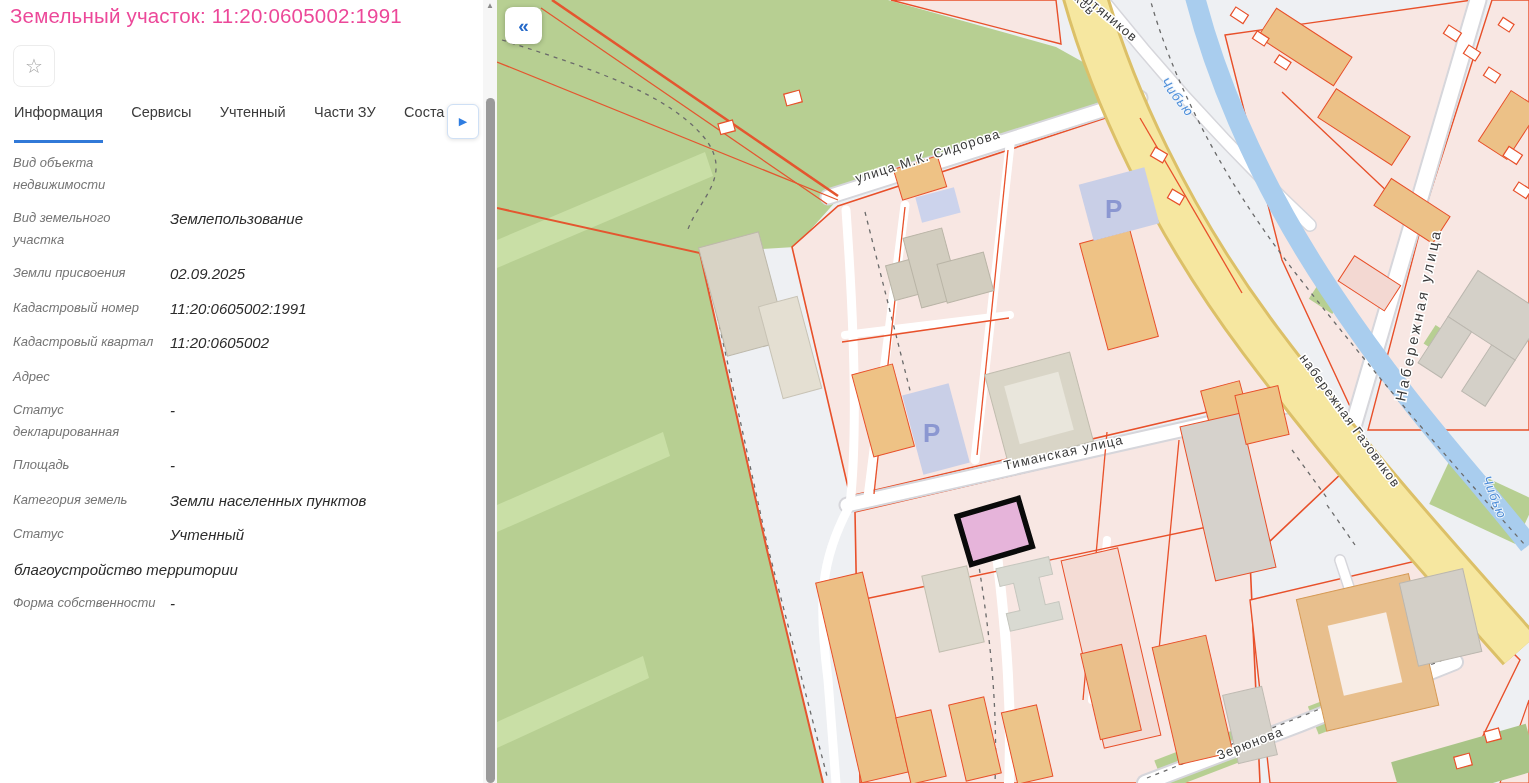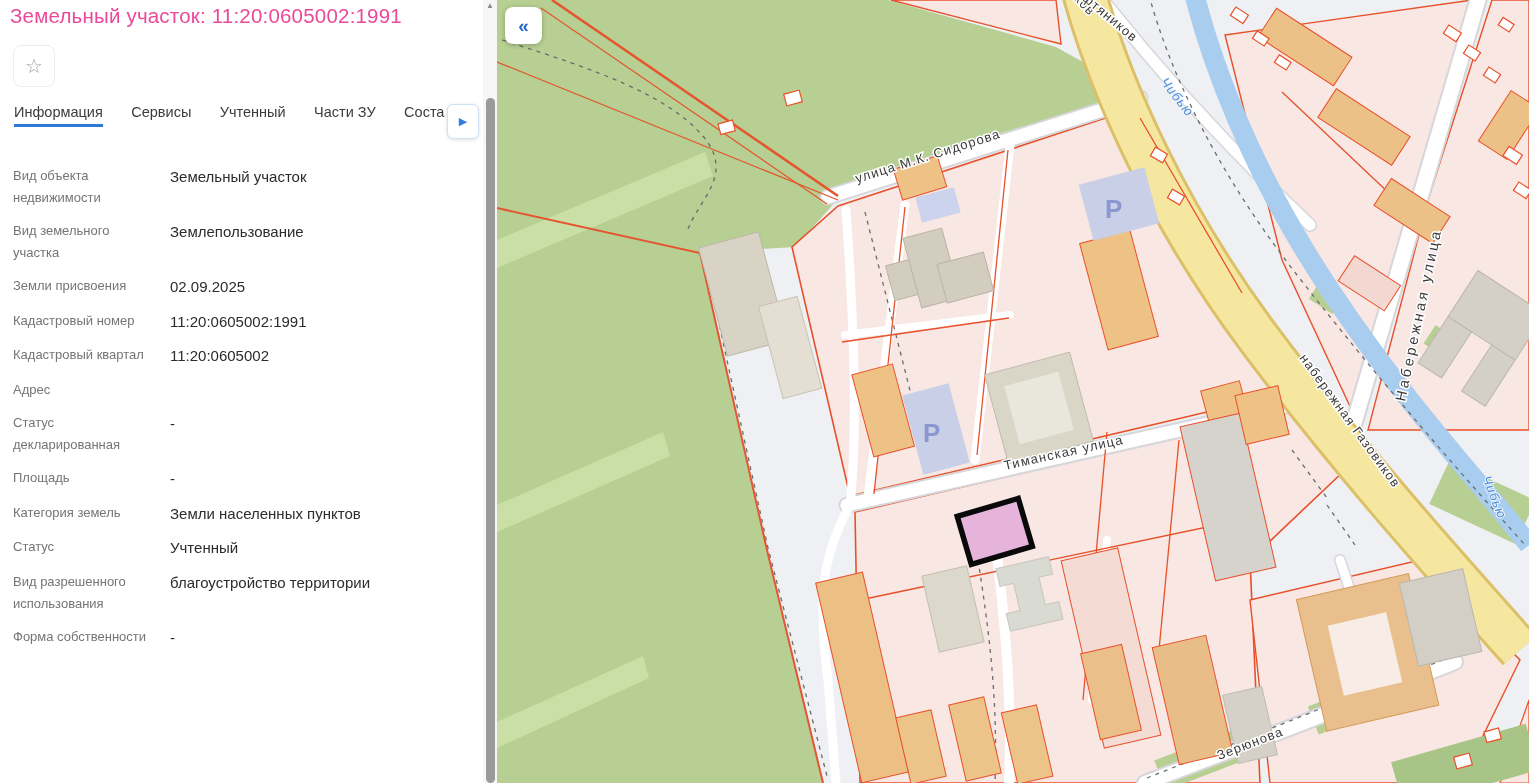--- a/index.html
+++ b/index.html
@@ -4,26 +4,26 @@
 <style>
   html,body{margin:0;padding:0;background:#fff;font-family:"Liberation Sans",sans-serif;}
   .app{position:relative;width:1529px;height:783px;overflow:hidden;background:#fff;}
 
   
   .panel{position:absolute;left:0;top:0;width:483px;height:783px;background:#fff;overflow:hidden;}
   .panel-title{margin:0;padding:4px 12px 0 10px;font-size:20.5px;font-weight:400;color:#ec4899;letter-spacing:.2px;}
   .fav-btn{position:absolute;left:13px;top:45px;width:40px;height:40px;border:1px solid #ececec;border-radius:8px;
     background:#fff;display:flex;align-items:center;justify-content:center;font-size:20px;color:#a5a5a5;cursor:pointer;}
   .tabs{position:absolute;left:0;top:103px;width:483px;height:35px;white-space:nowrap;}
-  .tab{display:inline-block;margin-left:14px;margin-right:10px;font-size:14.5px;color:#3c3c3c;padding-bottom:4px;cursor:pointer;}
+  .tab{display:inline-block;margin-left:14px;margin-right:10px;font-size:14.5px;color:#3c3c3c;padding-bottom:20px;cursor:pointer;}
   .tab.active{border-bottom:3px solid #3179d8;}
   .tab-partial{display:inline-block;font-size:14.5px;color:#3c3c3c;}
   .tab-scroll-btn{position:absolute;left:447px;top:1px;width:30px;height:33px;background:#fff;border:1px solid #cfe0f5;
     border-radius:6px;box-shadow:0 1px 4px rgba(0,0,0,.12);color:#2f7de1;font-size:11px;display:flex;align-items:center;justify-content:center;cursor:pointer;}
-  .fields{position:absolute;left:0;top:155px;width:470px;}
+  .fields{position:absolute;left:0;top:142px;width:470px;font-style:italic;}
   .frow{display:flex;align-items:flex-start;}
   .frow .flabel{width:143px;margin-left:13px;font-size:13px;line-height:1.7;color:#757575;flex-shrink:0;}
   .frow .fvalue{margin-left:14px;font-size:15px;line-height:1.5;color:#2c2c2c;padding-top:1px;width:290px;}
   .r1{padding:10px 0 11px}.r2{padding:0 0 11px}
 
   
   .pscroll{position:absolute;left:483px;top:0;width:14px;height:783px;background:#f6f6f6;}
   .pscroll .up{position:absolute;left:0;top:0;width:14px;height:12px;color:#8b8b8b;font-size:8px;text-align:center;line-height:12px;cursor:pointer;}
   .pscroll .thumb{position:absolute;left:2.5px;top:98px;width:9px;height:685px;background:#9a9a9a;border-radius:5px;cursor:pointer;}
 
@@ -58,21 +58,20 @@
       <span class="tab">Соста</span>
       <span class="tab-partial">Г</span>
       <div class="tab-scroll-btn">
         <span>▶</span>
       </div>
     </div>
 
     <div class="fields">
       <div class="frow r1">
         <div class="flabel">Вид объекта недвижимости</div>
-        <div class="fvalue">Земельный участок</div>
       </div>
       <div class="frow r2">
         <div class="flabel">Вид земельного участка</div>
         <div class="fvalue">Землепользование</div>
       </div>
       <div class="frow r2">
         <div class="flabel">Земли присвоения</div>
         <div class="fvalue">02.09.2025</div>
       </div>
       <div class="frow r2">
@@ -96,21 +95,20 @@
       </div>
       <div class="frow r2">
         <div class="flabel">Категория земель</div>
         <div class="fvalue">Земли населенных пунктов</div>
       </div>
       <div class="frow r2">
         <div class="flabel">Статус</div>
         <div class="fvalue">Учтенный</div>
       </div>
       <div class="frow r2">
-        <div class="flabel">Вид разрешенного использования</div>
         <div class="fvalue">благоустройство территории</div>
       </div>
       <div class="frow r2">
         <div class="flabel">Форма собственности</div>
         <div class="fvalue">-</div>
       </div>
     </div>
   </div>
 
   <div class="pscroll">

